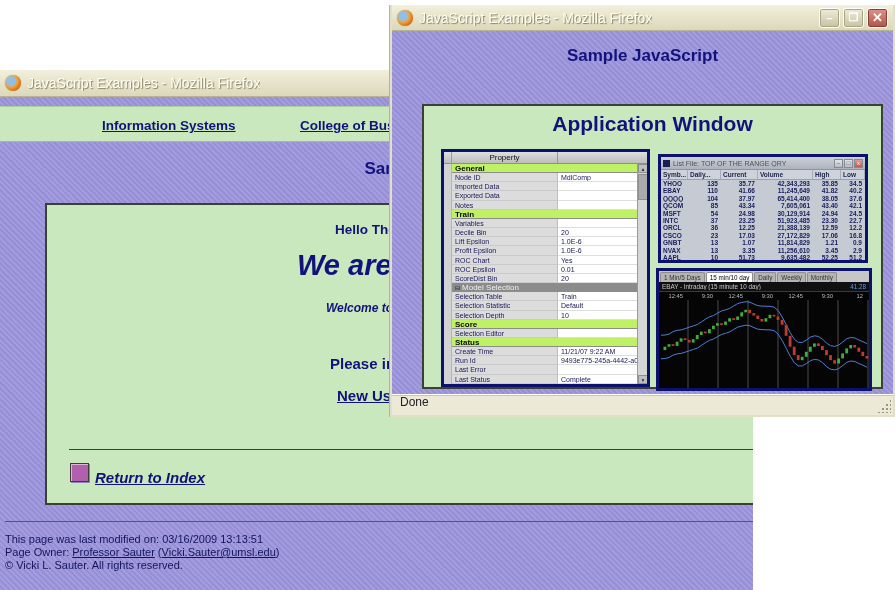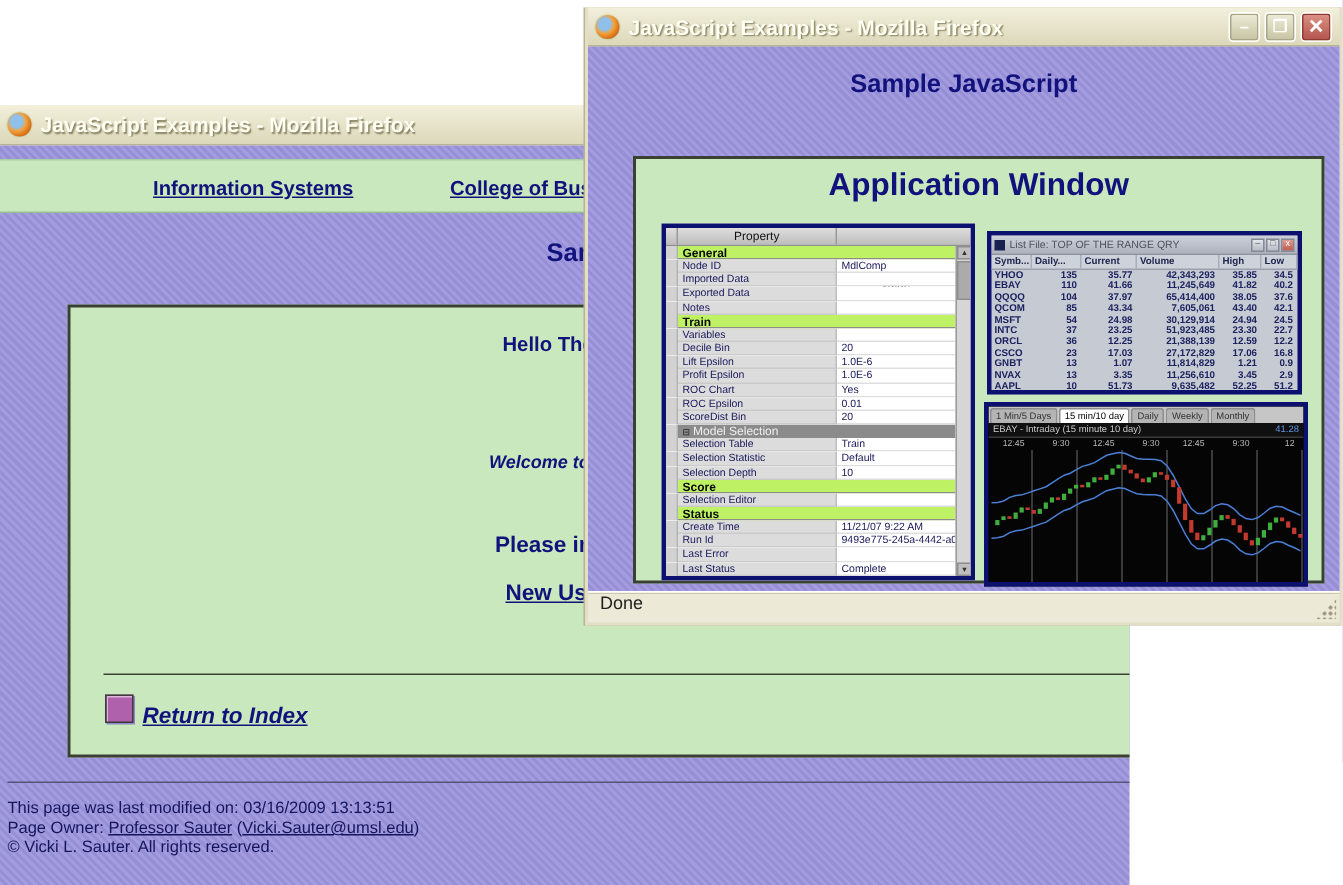--- a/index.html
+++ b/index.html
@@ -2,21 +2,21 @@
 <html><head>
 <meta charset="utf-8">
 <style>
   * { margin:0; padding:0; box-sizing:border-box; }
   html,body { width:895px; height:590px; overflow:hidden; background:#ffffff;
               font-family:"Liberation Sans", sans-serif; }
 
   
   .titlebar { height:27px; background:linear-gradient(#f2efdc,#dcd8ba);
               border-bottom:1px solid #b7b393; display:flex; align-items:center; padding:0 5px; }
-  .titlebar .title { color:#fffef2; font-weight:bold; font-size:14px;
+  .titlebar .title { color:#fffef2; font-weight:normal; font-size:14px;
                      text-shadow:1px 1px 1px rgba(110,105,70,.8); margin-left:6px;
                      white-space:nowrap; overflow:hidden; }
   .ff-icon { width:16px; height:16px; border-radius:50%; flex:0 0 16px;
              background:radial-gradient(circle at 38% 38%, #8fc0ea 0 28%, #f2a23c 45%, #d96f16 70%, #8f4710 100%);
              box-shadow:0 0 1px #7a5; }
   .winbtns { margin-left:auto; display:flex; gap:3px; }
   .winbtn { width:21px; height:20px; border-radius:3px; border:1px solid #ffffff;
             background:linear-gradient(#eeecd9,#c6c3a0); color:#fff; font-size:11px; font-weight:bold;
             display:flex; align-items:center; justify-content:center;
             box-shadow:inset 0 0 0 1px #a9a687; }
@@ -147,20 +147,21 @@
   </div>
   <div id="back-viewport" class="purple">
     <div id="back-nav">
       <a class="navlink" style="left:102px">Information Systems</a>
       <a class="navlink" style="left:300px">College of Business</a>
     </div>
     <div id="back-heading">Sample JavaScript</div>
 
     <div id="back-content" class="greenbox">
       <div class="frag" id="frag-hello">Hello There!</div>
+      <div class="frag" id="frag-weare">We are</div>
       <div class="frag" id="frag-welcome">Welcome to o</div>
       <div class="frag" id="frag-please">Please ind</div>
       <a class="frag" id="frag-newuser">New User</a>
       <div id="inner-hr"></div>
       <div id="return-icon"></div>
       <a id="return-link">Return to Index</a>
     </div>
 
     <div id="outer-hr"></div>
     <div id="back-footer">

